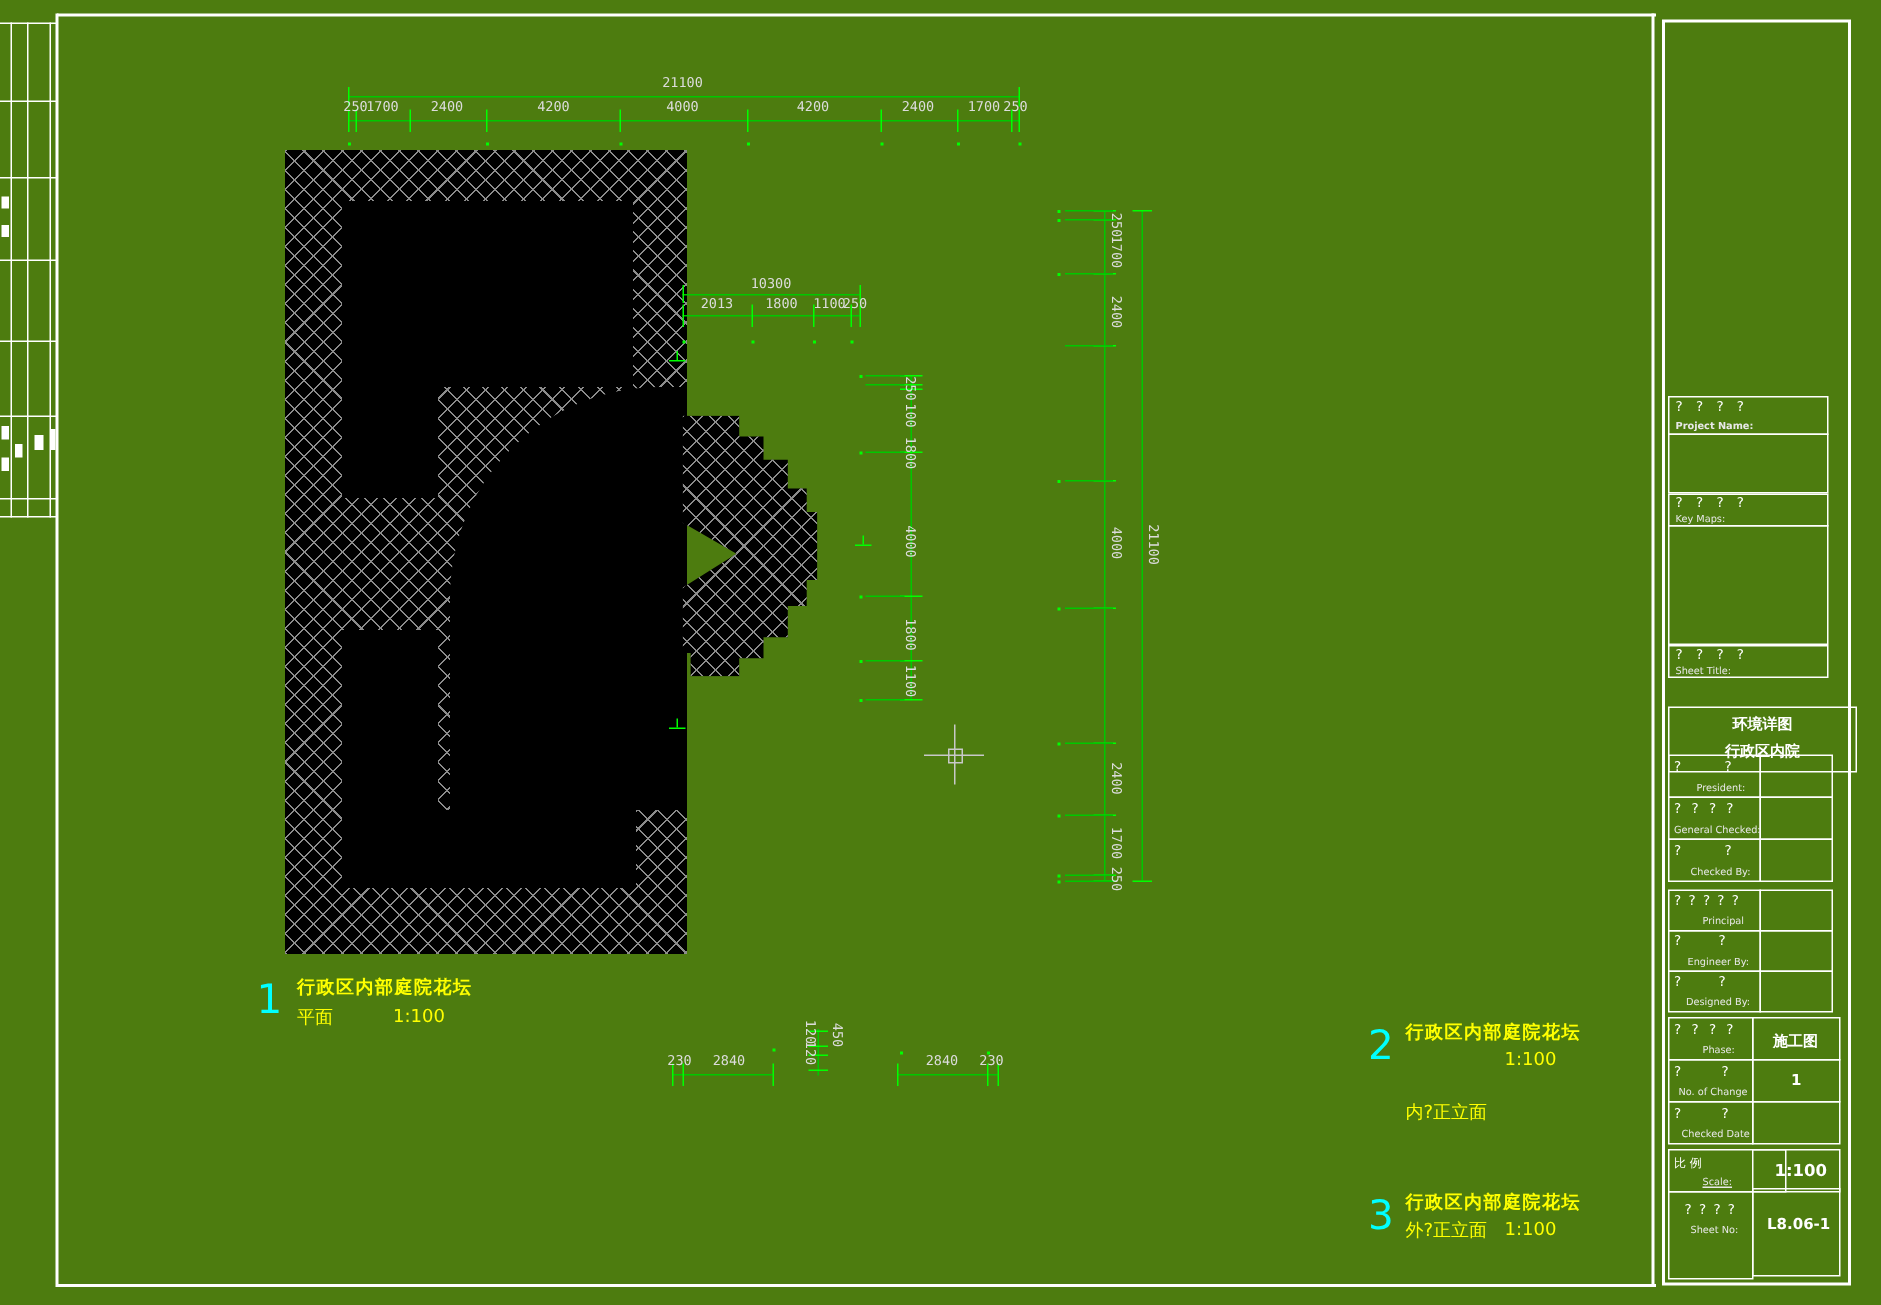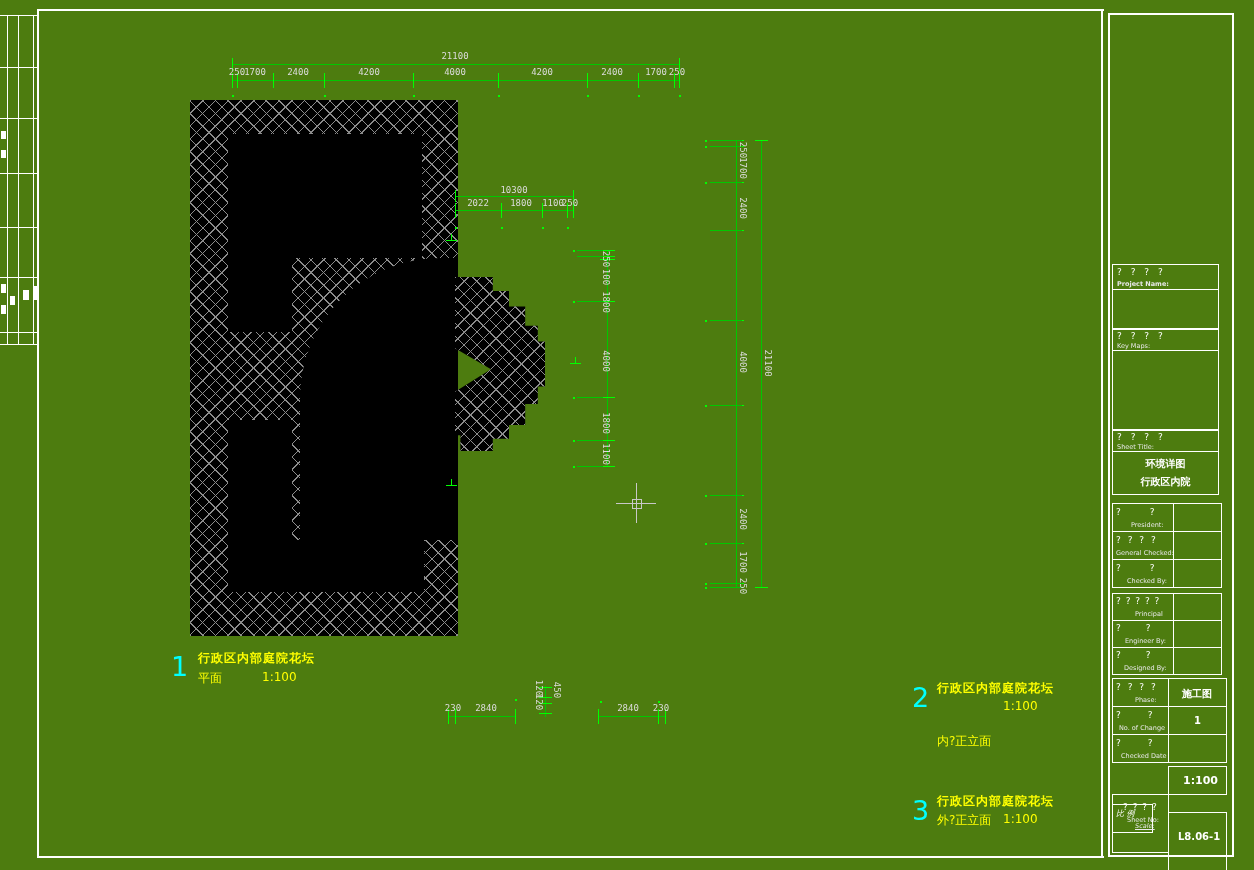--- a/index.html
+++ b/index.html
@@ -129,21 +129,21 @@
     <div class="dtx" style="left:514px;top:185px;">10300</div>
     <div class="gl" style="left:455px;top:196px;width:118px;height:1px;"></div>
     <div class="gt" style="left:455px;top:190px;width:1px;height:12px;"></div>
     <div class="gt" style="left:573px;top:190px;width:1px;height:12px;"></div>
     <div class="gl" style="left:455px;top:210px;width:118px;height:1px;"></div>
     <div class="gt" style="left:455px;top:203px;width:1px;height:15px;"></div>
     <div class="gt" style="left:501px;top:203px;width:1px;height:15px;"></div>
     <div class="gt" style="left:542px;top:203px;width:1px;height:15px;"></div>
     <div class="gt" style="left:567px;top:203px;width:1px;height:15px;"></div>
     <div class="gt" style="left:573px;top:203px;width:1px;height:15px;"></div>
-    <div class="dtx" style="left:478px;top:198px;">2022</div>
+    <div class="dtx" style="left:478px;top:198px;">2013</div>
     <div class="dtx" style="left:521px;top:198px;">1800</div>
     <div class="dtx" style="left:553px;top:198px;">1100</div>
     <div class="dtx" style="left:570px;top:198px;">250</div>
     <div class="dot" style="left:455px;top:227px;"></div>
     <div class="dot" style="left:501px;top:227px;"></div>
     <div class="dot" style="left:542px;top:227px;"></div>
     <div class="dot" style="left:567px;top:227px;"></div>
   </div>
 
   <div>
@@ -286,21 +286,21 @@
     <div class="tb-box" style="left:2px;top:314px;width:107px;height:22px;">
       <div class="q" style="left:4px;top:2px;">?  ?  ?  ?</div>
       <div class="lbl" style="left:4px;top:13px;">Key   Maps:</div>
     </div>
     <div class="tb-box" style="left:2px;top:335px;width:107px;height:80px;"></div>
 
     <div class="tb-box" style="left:2px;top:415px;width:107px;height:22px;">
       <div class="q" style="left:4px;top:2px;">?  ?  ?  ?</div>
       <div class="lbl" style="left:4px;top:13px;">Sheet   Title:</div>
     </div>
-    <div class="tb-box" style="left:2px;top:436px;width:107px;height:44px;">
+    <div class="tb-box" style="left:2px;top:456px;width:126px;height:44px;">
       <div class="cjk" style="position:absolute;left:0;top:3px;width:100%;">环境详图</div>
       <div class="cjk" style="position:absolute;left:0;top:21px;width:100%;">行政区内院</div>
     </div>
 
     <div>
       <div class="tb-box" style="left:2px;top:488px;width:62px;height:29px;">
         <div class="q" style="left:3px;top:4px;letter-spacing:0;word-spacing:26px;">?       ?</div>
         <div class="lbl" style="left:18px;top:18px;">President:</div>
       </div>
       <div class="tb-box" style="left:63px;top:488px;width:49px;height:29px;"></div>
@@ -352,30 +352,30 @@
       <div class="tb-box" style="left:2px;top:719px;width:57px;height:29px;">
         <div class="q" style="left:3px;top:4px;letter-spacing:0;word-spacing:24px;">?      ?</div>
         <div class="lbl" style="left:8px;top:18px;">Checked Date</div>
       </div>
       <div class="tb-box" style="left:58px;top:719px;width:59px;height:29px;">
         <div class="val" style="left:25px;top:8px;"></div>
       </div>
     </div>
 
     <div>
-      <div class="tb-box" style="left:2px;top:789px;width:41px;height:29px;font-style:italic;">
+      <div class="tb-box" style="left:2px;top:751px;width:79px;height:29px;">
         <div class="q" style="left:3px;top:4px;letter-spacing:0;font-size:8px;">比       例</div>
         <div class="lbl" style="left:22px;top:18px;text-decoration:underline;">Scale:</div>
       </div>
       <div class="tb-box" style="left:58px;top:751px;width:59px;height:29px;">
         <div class="val" style="left:14px;top:7px;font-size:11px;">1:100</div>
       </div>
       <div class="tb-box" style="left:2px;top:779px;width:57px;height:59px;">
         <div class="q" style="left:10px;top:8px;letter-spacing:1px;">? ? ? ?</div>
         <div class="lbl" style="left:14px;top:22px;">Sheet No:</div>
       </div>
-      <div class="tb-box" style="left:58px;top:797px;width:59px;height:59px;">
+      <div class="tb-box" style="left:58px;top:777px;width:59px;height:59px;">
         <div class="val" style="left:9px;top:18px;">L8.06-1</div>
       </div>
     </div>
   </div>
 
 </div>
 
 </body></html>

